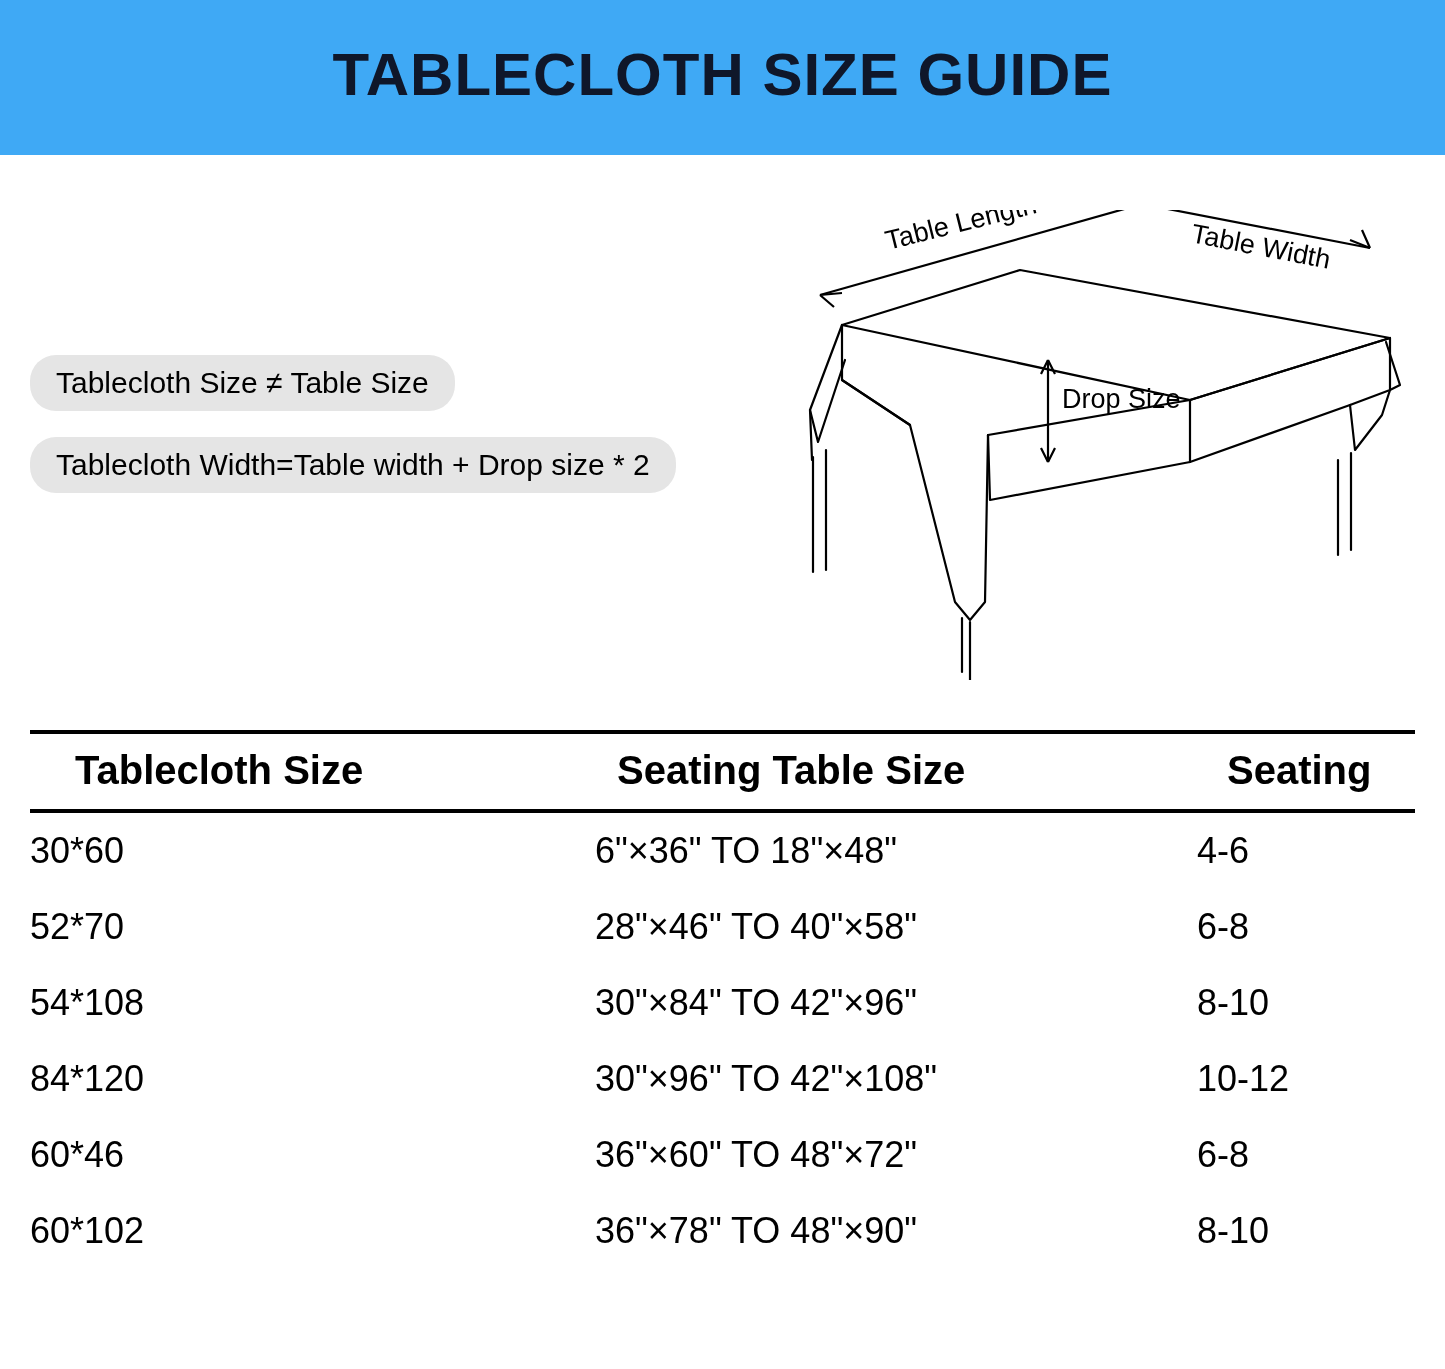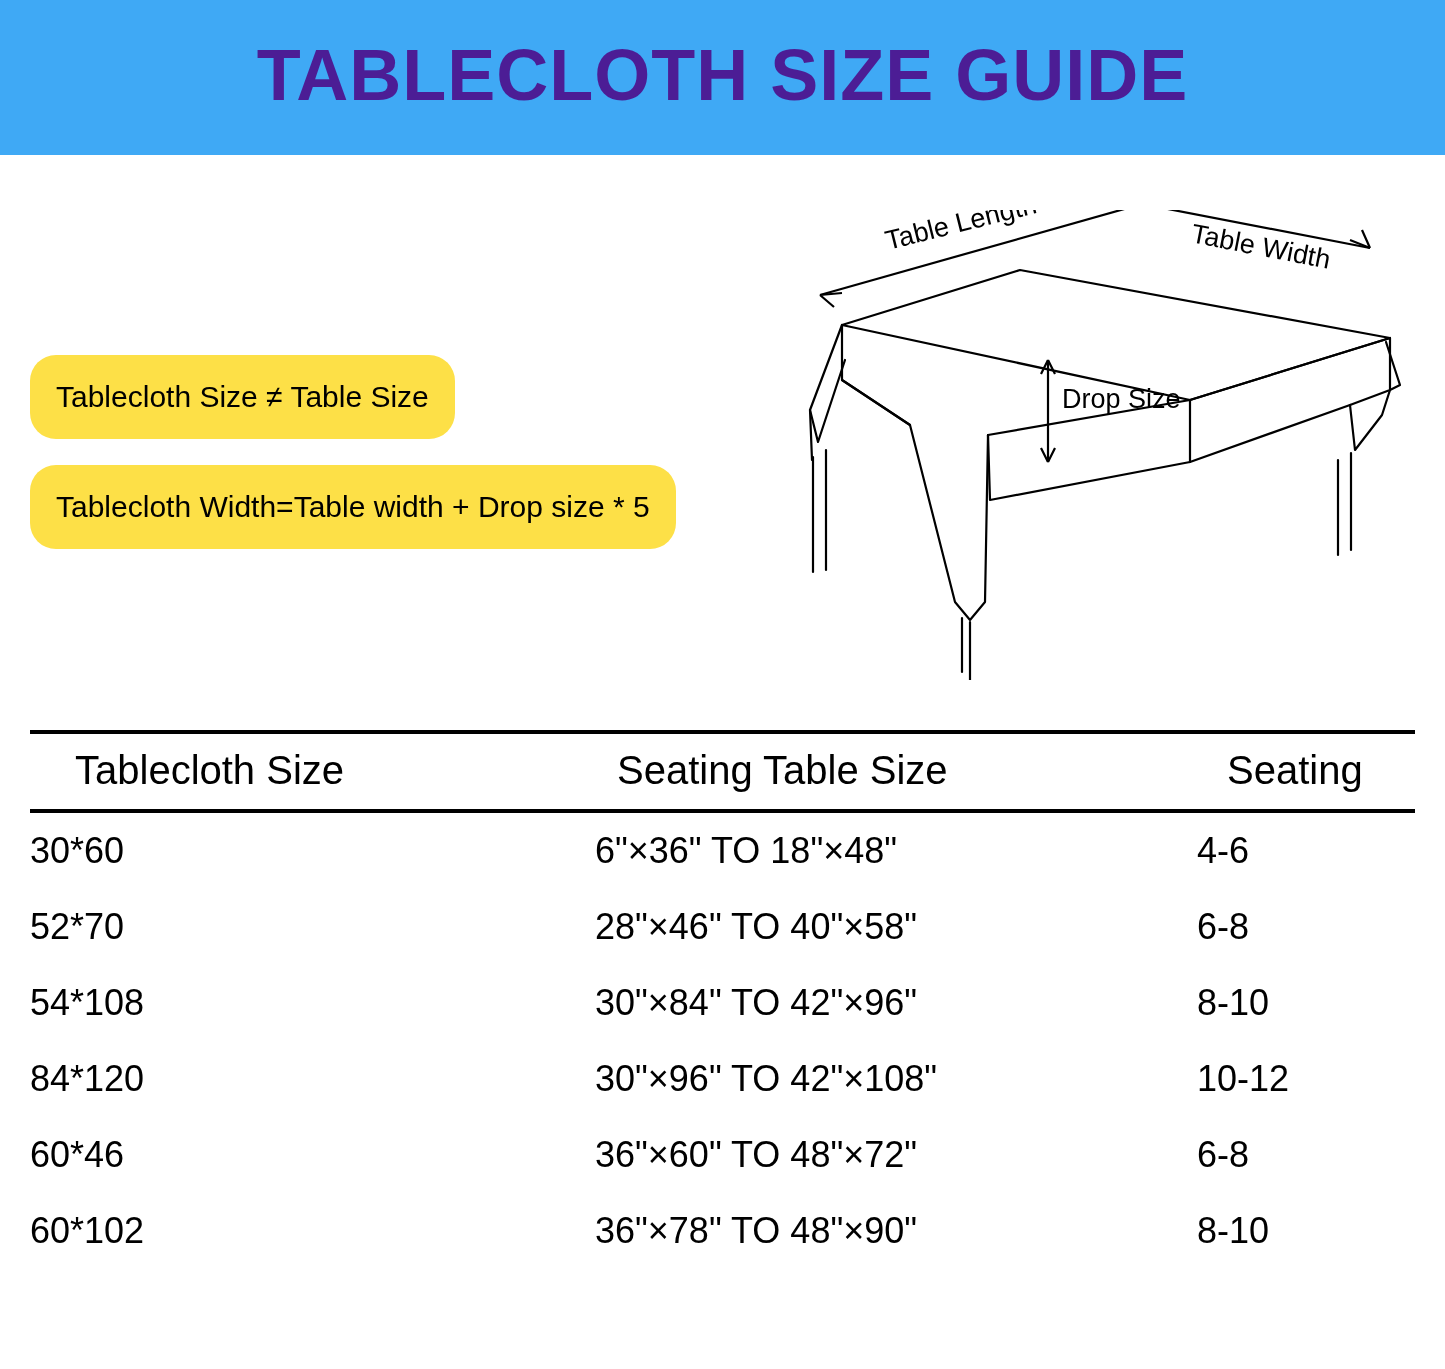--- a/index.html
+++ b/index.html
@@ -21,22 +21,22 @@
     width: 1445px;
     height: 155px;
     background: #3fa9f5;
     display: flex;
     align-items: center;
     justify-content: center;
     box-sizing: border-box;
     padding-bottom: 6px;
   }
   .header-title {
-    color: #4c1d95;
-    font-size: 72px;
+    color: #0f172a;
+    font-size: 60px;
     font-weight: bold;
     letter-spacing: 1px;
     line-height: 1;
     white-space: nowrap;
   }
 
   
   .upper {
     position: relative;
     width: 1445px;
@@ -46,25 +46,25 @@
   
   .pills {
     position: absolute;
     left: 30px;
     top: 200px;
     display: flex;
     flex-direction: column;
     gap: 26px;
   }
   .pill {
-    background: #fde047;
+    background: #e5e5e5;
     color: #000000;
     border-radius: 26px;
     font-size: 30px;
-    padding: 25px 26px;
+    padding: 11px 26px;
     display: inline-block;
     white-space: nowrap;
     width: fit-content;
   }
 
   
   .illustration {
     position: absolute;
     left: 790px;
     top: 55px;
@@ -81,21 +81,21 @@
     left: 30px;
     top: 730px;
     width: 1385px;
   }
   table.size-table {
     width: 100%;
     border-collapse: collapse;
     font-size: 36px;
   }
   table.size-table thead th {
-    font-weight: normal;
+    font-weight: bold;
     font-size: 40px;
     text-align: left;
     padding: 14px 0 16px 0;
     border-top: 4px solid #000;
     border-bottom: 4px solid #000;
   }
   table.size-table thead th.col1 { padding-left: 45px; width: 520px; }
   table.size-table thead th.col2 { padding-left: 22px; width: 580px; }
   table.size-table thead th.col3 { padding-left: 30px; }
   table.size-table tbody td {
@@ -110,21 +110,21 @@
 <body>
 
 <div class="header-banner">
   <div class="header-title">TABLECLOTH SIZE GUIDE</div>
 </div>
 
 <div class="upper">
 
   <div class="pills">
     <div class="pill">Tablecloth Size ≠ Table Size</div>
-    <div class="pill">Tablecloth Width=Table width + Drop size * 5</div>
+    <div class="pill">Tablecloth Width=Table width + Drop size * 2</div>
   </div>
 
   <div class="illustration">
     <svg width="620" height="470" viewBox="0 0 620 470" xmlns="http://www.w3.org/2000/svg">
       <g fill="none" stroke="#000" stroke-width="2.2" stroke-linejoin="round" stroke-linecap="round">
 
         <path d="M 52 115 L 230 60 L 600 128 L 400 190 Z"></path>
 
         <path d="M 52 115 L 20 200 L 28 232 L 55 150"></path>
 

